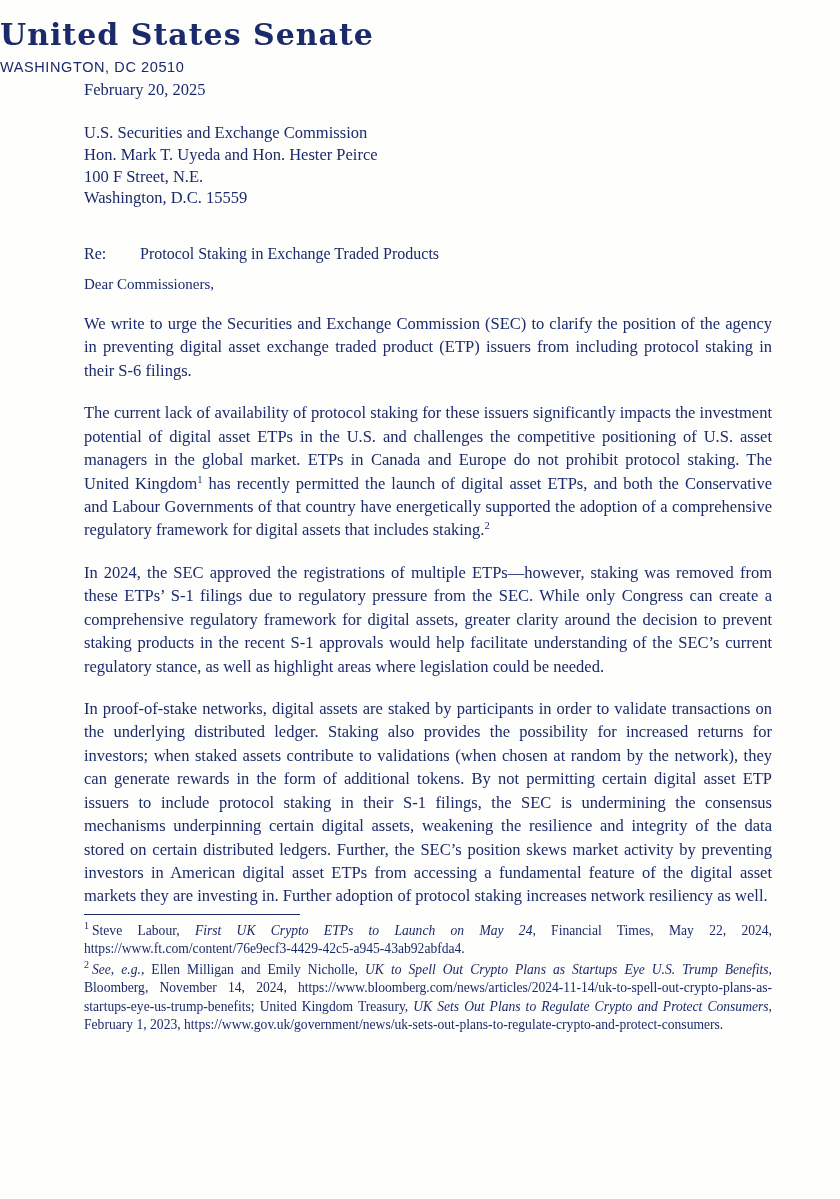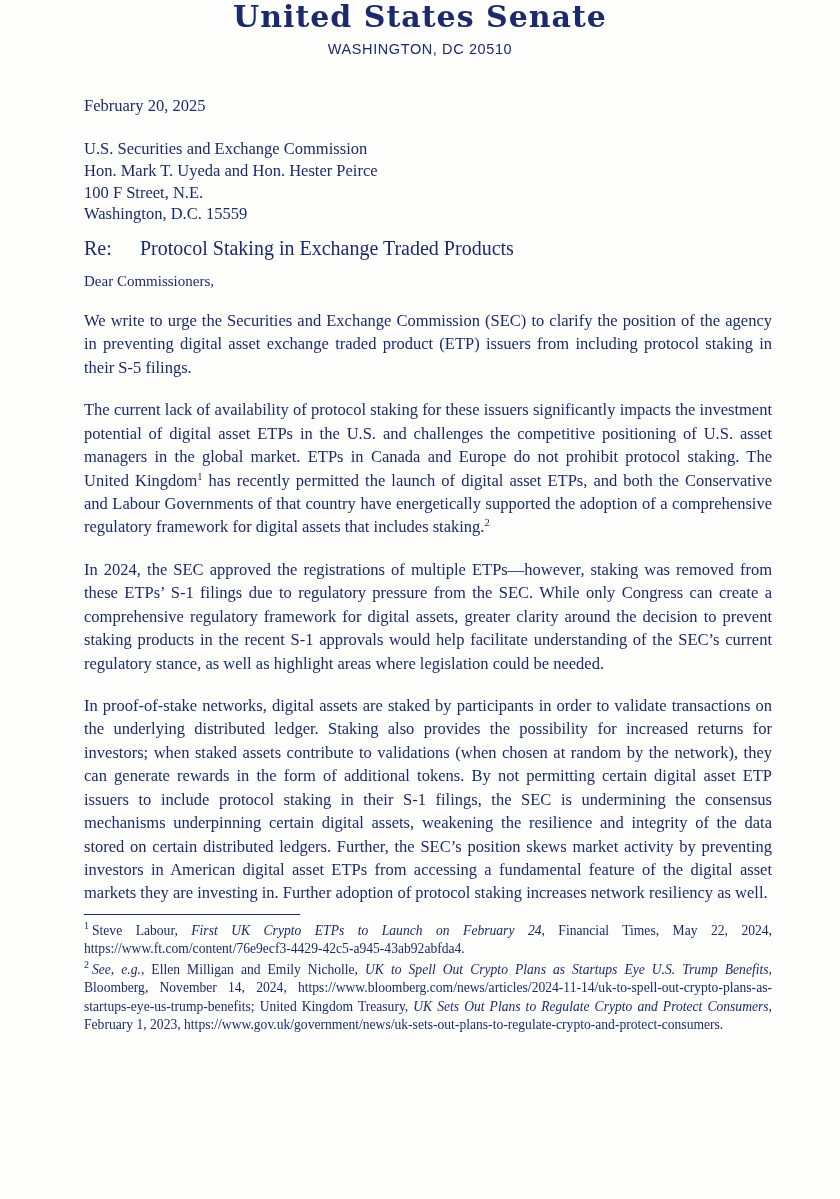--- a/index.html
+++ b/index.html
@@ -16,57 +16,58 @@
     overflow: hidden;
   }
   .page {
     position: absolute;
     left: 0; top: 0;
     width: 840px;
     height: 1199px;
     background: #fefefd;
   }
   .letterhead {
-    text-align: center;
+    text-align: left;
+    padding-top: 18px;
   }
   .senate-title {
     font-family: "DejaVu Serif", serif;
     font-weight: bold;
     font-size: 30px;
     letter-spacing: 1px;
     color: #1b2a6b;
     line-height: 1.1;
   }
   .senate-sub {
     font-family: "Liberation Sans", sans-serif;
     font-weight: normal;
     font-size: 14.5px;
     letter-spacing: 0.6px;
     color: #1b2a6b;
     margin-top: 8px;
   }
   .body-wrap {
     position: absolute;
     left: 84px;
-    top: 96px;
+    top: 80px;
     width: 688px;
   }
   .date {
     font-size: 16.5px;
     color: #1b2a6b;
     margin-bottom: 22px;
   }
   .addr-line {
     font-size: 16.5px;
     color: #1b2a6b;
     line-height: 1.32;
   }
   .re-block {
-    margin-top: 12px;
-    font-size: 20px;
+    margin-top: 36px;
+    font-size: 16px;
     color: #1b2a6b;
     display: flex;
   }
   .re-label {
     width: 56px;
     flex: none;
   }
   .salutation {
     margin-top: 13px;
     font-size: 15px;
@@ -133,30 +134,30 @@
       <div class="addr-line">Washington, D.C. 15559</div>
     </div>
 
     <div class="re-block">
       <div class="re-label">Re:</div>
       <div>Protocol Staking in Exchange Traded Products</div>
     </div>
 
     <div class="salutation">Dear Commissioners,</div>
 
-    <p class="para">We write to urge the Securities and Exchange Commission (SEC) to clarify the position of the agency in preventing digital asset exchange traded product (ETP) issuers from including protocol staking in their S-5 filings.</p>
+    <p class="para">We write to urge the Securities and Exchange Commission (SEC) to clarify the position of the agency in preventing digital asset exchange traded product (ETP) issuers from including protocol staking in their S-6 filings.</p>
 
     <p class="para"><span>The current lack of availability of protocol staking for these issuers significantly impacts the investment potential of digital asset ETPs in the U.S. and challenges the competitive positioning of U.S. asset managers in the global market. ETPs in Canada and Europe do not prohibit protocol staking. The United Kingdom</span><sup>1</sup><span> has recently permitted the launch of digital asset ETPs, and both the Conservative and Labour Governments of that country have energetically supported the adoption of a comprehensive regulatory framework for digital assets that includes staking.</span><sup>2</sup></p>
 
     <p class="para">In 2024, the SEC approved the registrations of multiple ETPs—however, staking was removed from these ETPs’ S-1 filings due to regulatory pressure from the SEC.  While only Congress can create a comprehensive regulatory framework for digital assets, greater clarity around the decision to prevent staking products in the recent S-1 approvals would help facilitate understanding of the SEC’s current regulatory stance, as well as highlight areas where legislation could be needed.</p>
 
     <p class="para">In proof-of-stake networks, digital assets are staked by participants in order to validate transactions on the underlying distributed ledger.  Staking also provides the possibility for increased returns for investors; when staked assets contribute to validations (when chosen at random by the network), they can generate rewards in the form of additional tokens.  By not permitting certain digital asset ETP issuers to include protocol staking in their S-1 filings, the SEC is undermining the consensus mechanisms underpinning certain digital assets, weakening the resilience and integrity of the data stored on certain distributed ledgers. Further, the SEC’s position skews market activity by preventing investors in American digital asset ETPs from accessing a fundamental feature of the digital asset markets they are investing in. Further adoption of protocol staking increases network resiliency as well.</p>
 
   </div>
 
   <div class="footnote-rule"></div>
 
   <div class="footnotes">
-    <div class="fn"><span class="marker">1</span><span>Steve Labour, </span><span class="it">First UK Crypto ETPs to Launch on February 24</span><span>, Financial Times, May 22, 2024, https://www.ft.com/content/76e9ecf3-4429-42c5-a945-43ab92abfda4.</span></div>
+    <div class="fn"><span class="marker">1</span><span>Steve Labour, </span><span class="it">First UK Crypto ETPs to Launch on May 24</span><span>, Financial Times, May 22, 2024, https://www.ft.com/content/76e9ecf3-4429-42c5-a945-43ab92abfda4.</span></div>
     <div class="fn"><span class="marker">2</span><span class="it">See, e.g.</span><span>, Ellen Milligan and Emily Nicholle, </span><span class="it">UK to Spell Out Crypto Plans as Startups Eye U.S. Trump Benefits</span><span>, Bloomberg, November 14, 2024, https://www.bloomberg.com/news/articles/2024-11-14/uk-to-spell-out-crypto-plans-as-startups-eye-us-trump-benefits; United Kingdom Treasury, </span><span class="it">UK Sets Out Plans to Regulate Crypto and Protect Consumers</span><span>, February 1, 2023, https://www.gov.uk/government/news/uk-sets-out-plans-to-regulate-crypto-and-protect-consumers.</span></div>
   </div>
 
 </div>
 
 </body></html>

